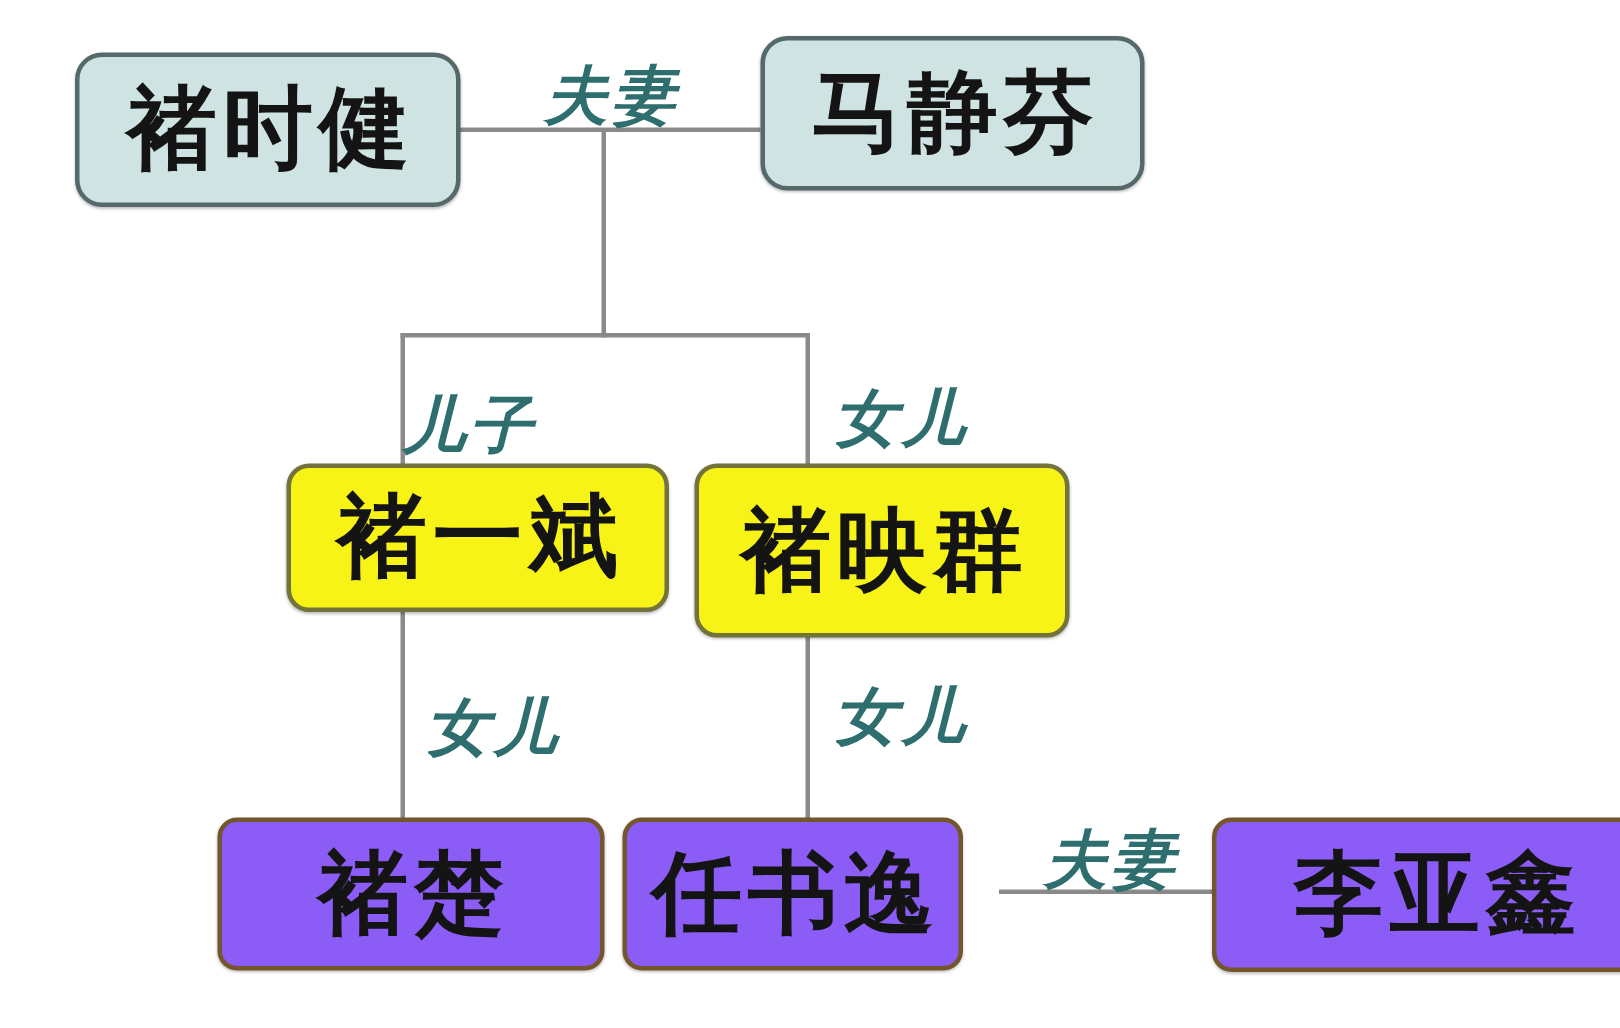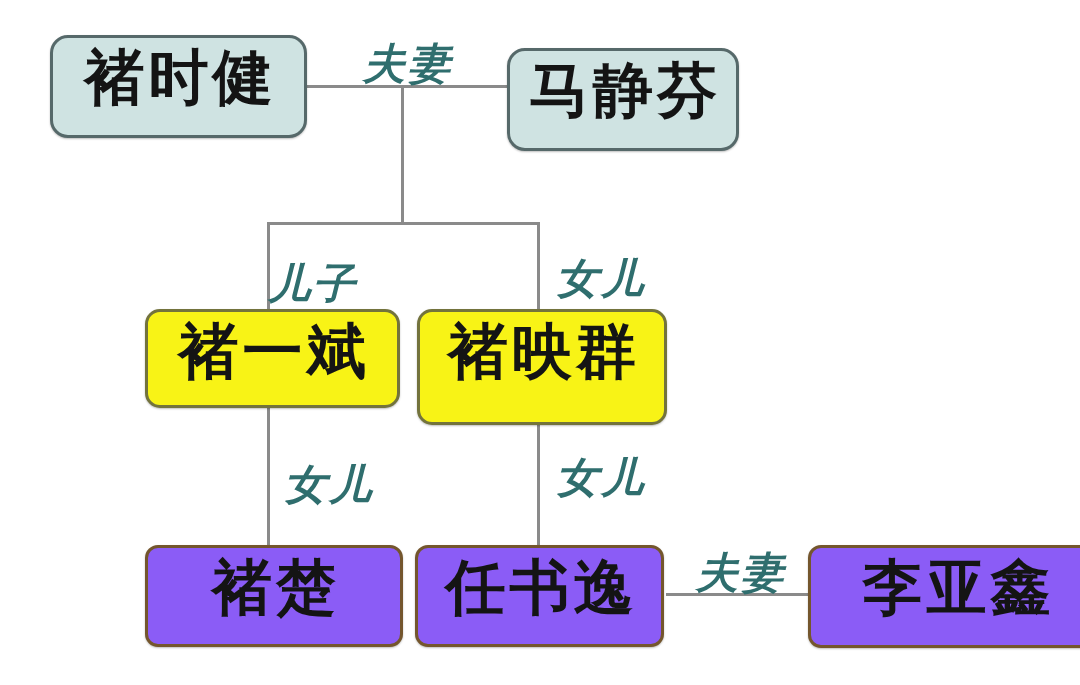--- a/index.html
+++ b/index.html
@@ -9,50 +9,50 @@
     height: 685px;
     background: #ffffff;
     overflow: hidden;
     font-family: "Liberation Sans", sans-serif;
   }
   .edge { position: absolute; background: #8a8a8a; }
   .node {
     position: absolute;
     box-sizing: border-box;
     display: flex;
-    align-items: flex-start;
+    align-items: center;
     justify-content: center;
     font-weight: 700;
     color: #141414;
     font-size: 60px;
     letter-spacing: 4px;
     text-indent: 4px;
     border: 3px solid #555;
     box-shadow: 0 1px 2px rgba(0,0,0,0.25);
   }
   .gen1 { background: #cfe3e2; border-color: #56696a; border-radius: 18px; }
-  .gen2 { background: #f8f316; border-color: #73733c; border-radius: 15px; }
+  .gen2 { background: #f8f316; border-color: #73733c; border-radius: 15px; margin-left: 46px; }
   .gen3 { background: #8b5cf6; border-color: #74562d; border-radius: 13px; }
   .rel {
     position: absolute;
     font-family: "DejaVu Serif", serif;
     font-style: italic;
     font-weight: 700;
     font-size: 42px;
     letter-spacing: 3px;
     color: #2f6e6e;
     white-space: nowrap;
   }
   
   #n-chu-shijian { left: 50px;  top: 35px;  width: 257px; height: 103px; }
-  #n-ma-jingfen  { left: 507px; top: 48px;  width: 232px; height: 103px; }
+  #n-ma-jingfen  { left: 507px; top: 24px;  width: 256px; height: 103px; }
   #n-chu-yibin   { left: 145px; top: 309px; width: 255px; height: 99px;  }
   #n-chu-yingqun { left: 417px; top: 309px; width: 250px; height: 116px; }
   #n-chu-chu     { left: 145px; top: 545px; width: 258px; height: 102px; }
-  #n-ren-shuyi   { left: 415px; top: 545px; width: 249px; height: 102px; }
+  #n-ren-shuyi   { left: 415px; top: 545px; width: 227px; height: 102px; }
   #n-li-yaxin    { left: 808px; top: 545px; width: 297px; height: 103px; }
   
   #e-couple-top   { left: 305px; top: 85px;  width: 202px; height: 3px; }
   #e-stem         { left: 401px; top: 86px;  width: 3px;   height: 139px; }
   #e-sibling-bar  { left: 267px; top: 222px; width: 273px; height: 3px; }
   #e-drop-son     { left: 267px; top: 222px; width: 3px;   height: 89px; }
   #e-drop-daughter{ left: 537px; top: 222px; width: 3px;   height: 89px; }
   #e-yibin-child  { left: 267px; top: 406px; width: 3px;   height: 141px; }
   #e-yingqun-child{ left: 537px; top: 407px; width: 3px;   height: 140px; }
   #e-couple-bottom{ left: 666px; top: 593px; width: 144px; height: 3px; }

